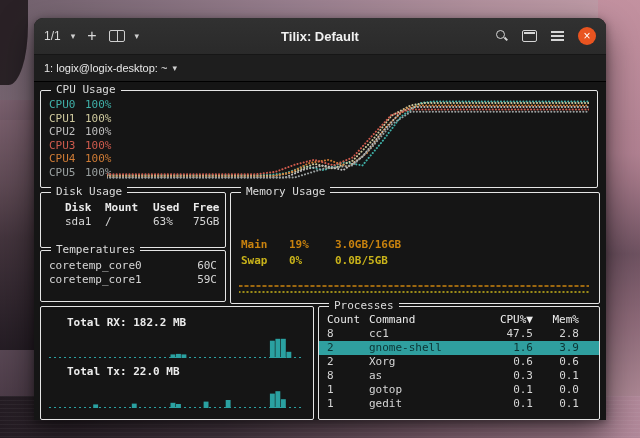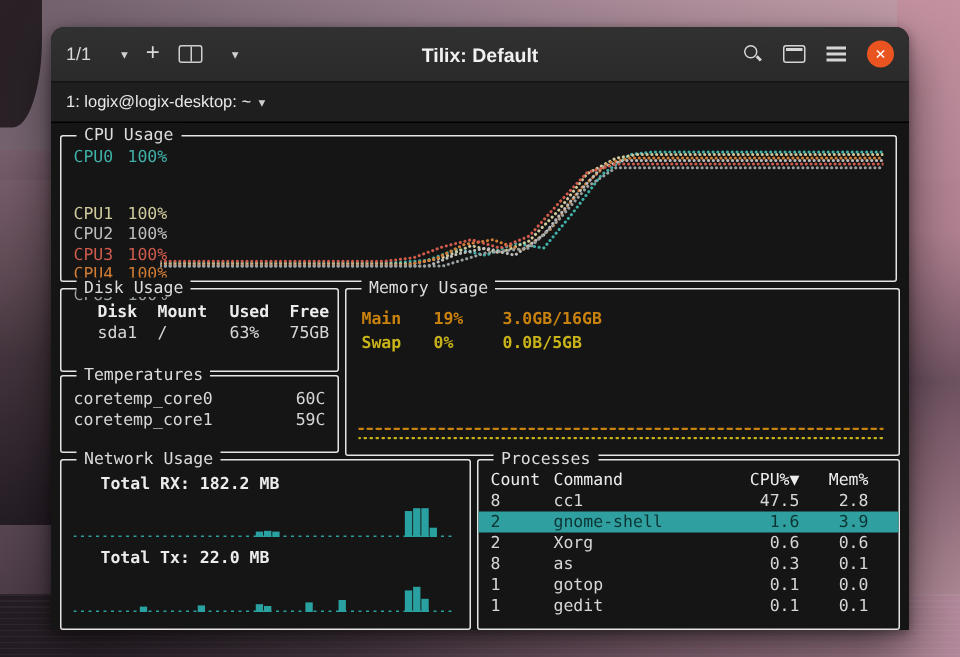--- a/index.html
+++ b/index.html
@@ -26,21 +26,21 @@
     border-radius:9px 9px 0 0;overflow:hidden;background:#151515;
     box-shadow:0 14px 34px rgba(0,0,0,.55),0 2px 8px rgba(0,0,0,.4);}
 
   .titlebar{height:36px;background:linear-gradient(#313131,#2a2a2a);
     border-bottom:1px solid #161616;display:flex;align-items:center;
     padding:0 10px;position:relative;color:#d9d9d9;font-size:12px;}
   .tb-left{display:flex;align-items:center;gap:12px;}
   .tb-title{position:absolute;left:50%;transform:translateX(-50%);
     font-weight:bold;font-size:13px;color:#f1f1f1;white-space:nowrap;}
   .tb-right{margin-left:auto;display:flex;align-items:center;gap:14px;}
-  .session-nav{display:flex;align-items:center;gap:20px;cursor:default;}
+  .session-nav{display:flex;align-items:center;gap:10px;cursor:default;}
   .chev{font-size:9px;color:#cfcfcf;}
   .plus-btn{font-size:16px;color:#d9d9d9;line-height:1;}
 
   .icon-split{width:14px;height:10px;border:1.2px solid #cfcfcf;display:inline-block;
     position:relative;border-radius:2px;}
   .icon-split::before{content:"";position:absolute;top:0;bottom:0;left:50%;width:1.2px;background:#cfcfcf;}
   .icon-search{width:12px;height:12px;position:relative;display:inline-block;}
   .icon-search::before{content:"";position:absolute;left:0;top:0;width:7px;height:7px;
     border:1.5px solid #d5d5d5;border-radius:50%;}
   .icon-search::after{content:"";position:absolute;left:8px;top:8px;width:4px;height:1.6px;
@@ -141,21 +141,21 @@
     <span>1: logix@logix-desktop: ~</span>
     <span class="chev">▾</span>
   </div>
 
   <div class="terminal">
 
     <div class="tui-box box-cpu">
       <span class="box-title">CPU Usage</span>
       <div class="cpu-labels">
           <div class="cpu-line" style="color: rgb(63, 176, 168);"><span class="cpu-name">CPU0</span><span>100%</span></div>
-          <div class="cpu-line" style="color: rgb(207, 201, 157); margin-top: 24px;"><span class="cpu-name">CPU1</span><span>100%</span></div>
+          <div class="cpu-line" style="color: rgb(207, 201, 157);"><span class="cpu-name">CPU1</span><span>100%</span></div>
           <div class="cpu-line" style="color: rgb(189, 189, 189);"><span class="cpu-name">CPU2</span><span>100%</span></div>
           <div class="cpu-line" style="color: rgb(207, 91, 77);"><span class="cpu-name">CPU3</span><span>100%</span></div>
           <div class="cpu-line" style="color: rgb(208, 124, 53);"><span class="cpu-name">CPU4</span><span>100%</span></div>
           <div class="cpu-line" style="color: rgb(154, 160, 160);"><span class="cpu-name">CPU5</span><span>100%</span></div>
         </div>
       <svg class="cpu-svg" width="482" height="80">
           <polyline points="0.0,76.0 159.1,76.0 178.3,74.4 197.6,67.2 216.9,71.2 236.2,63.2 255.5,66.4 274.7,43.2 294.0,17.6 313.3,4.0 327.8,2.4 482.0,2.4" fill="none" stroke="#3fb0a8" stroke-width="2" stroke-dasharray="0.1 3.1" stroke-linecap="round"></polyline>
           <polyline points="0.0,76.8 168.7,76.8 188.0,72.8 207.3,64.8 226.5,69.6 245.8,61.6 265.1,41.6 284.4,16.8 303.7,6.4 318.1,4.0 482.0,4.0" fill="none" stroke="#cfc99d" stroke-width="2" stroke-dasharray="0.1 3.1" stroke-linecap="round"></polyline>
           <polyline points="0.0,77.6 163.9,77.6 183.2,73.6 202.4,64.0 221.7,60.8 241.0,68.0 260.3,53.6 279.6,27.2 298.8,9.6 313.3,6.4 482.0,6.4" fill="none" stroke="#d07c35" stroke-width="2" stroke-dasharray="0.1 3.1" stroke-linecap="round"></polyline>
           <polyline points="0.0,78.4 178.3,78.4 197.6,70.4 216.9,66.4 236.2,71.2 255.5,57.6 274.7,33.6 294.0,12.8 308.5,8.0 482.0,8.0" fill="none" stroke="#bdbdbd" stroke-width="2" stroke-dasharray="0.1 3.1" stroke-linecap="round"></polyline>
@@ -168,21 +168,21 @@
       <span class="box-title">Disk Usage</span>
       <div class="disk-rows">
           <div class="disk-row hdr"><span class="c0">Disk</span><span class="c1">Mount</span><span class="c2">Used</span><span class="c3">Free</span></div>
           <div class="disk-row"><span class="c0">sda1</span><span class="c1">/</span><span class="c2">63%</span><span class="c3">75GB</span></div>
         </div>
     </div>
 
     <div class="tui-box box-mem">
       <span class="box-title">Memory Usage</span>
       <div class="mem-lines">
-          <div class="mem-line" style="color: rgb(201, 130, 14);"><span class="m0">Main</span><span class="m1">19%</span><span>3.0GB/16GB</span></div>
+          <div class="mem-line" style="color: rgb(201, 130, 14); margin-top: 32px;"><span class="m0">Main</span><span class="m1">19%</span><span>3.0GB/16GB</span></div>
           <div class="mem-line" style="color: rgb(201, 179, 26);"><span class="m0">Swap</span><span class="m1">0%</span><span>0.0B/5GB</span></div>
         </div>
       <svg class="mem-svg" width="350" height="38">
           <polyline points="0.0,28.9 350.0,28.9" fill="none" stroke="#c9820e" stroke-width="1.5" stroke-dasharray="3 3" stroke-linecap="round"></polyline>
           <polyline points="0.0,35.0 350.0,35.0" fill="none" stroke="#c9b31a" stroke-width="1.5" stroke-dasharray="1 3" stroke-linecap="round"></polyline>
         </svg>
     </div>
 
     <div class="tui-box box-temp">
       <span class="box-title">Temperatures</span>
@@ -192,21 +192,20 @@
             <span>60C</span>
           </div>
           <div class="temp-row">
             <span>coretemp_core1</span>
             <span>59C</span>
           </div>
         </div>
     </div>
 
     <div class="tui-box box-net">
-      <span class="box-title">Network Usage</span>
       <div class="net-label rx">Total RX: 182.2 MB</div>
       <svg class="net-svg rx" width="254" height="26">
           <rect x="121.5" y="22.4" width="4.9" height="3.6" fill="#2aa1a1"></rect>
           <rect x="127.0" y="21.9" width="4.9" height="4.1" fill="#2aa1a1"></rect>
           <rect x="132.5" y="22.4" width="4.9" height="3.6" fill="#2aa1a1"></rect>
           <rect x="220.9" y="8.7" width="4.9" height="17.3" fill="#2aa1a1"></rect>
           <rect x="226.4" y="6.8" width="4.9" height="19.2" fill="#2aa1a1"></rect>
           <rect x="231.9" y="6.8" width="4.9" height="19.2" fill="#2aa1a1"></rect>
           <rect x="237.4" y="19.8" width="4.9" height="6.2" fill="#2aa1a1"></rect>
           <line x1="0" y1="25.5" x2="254" y2="25.5" stroke="#2aa1a1" stroke-width="1" stroke-dasharray="2 3"></line>

